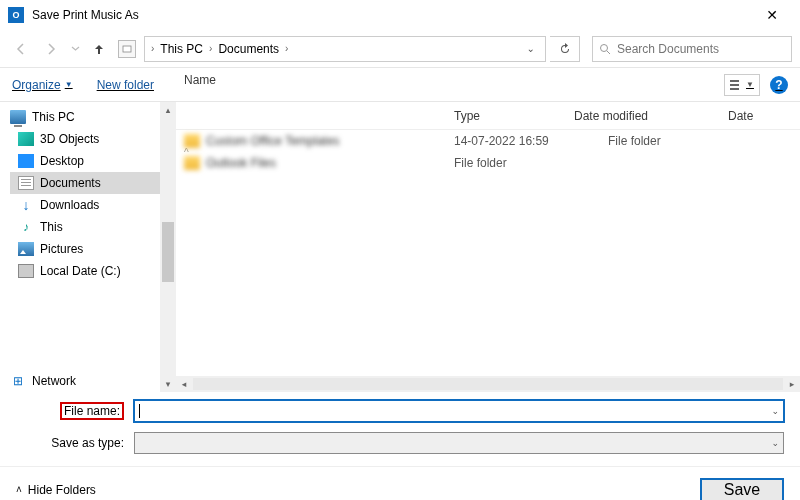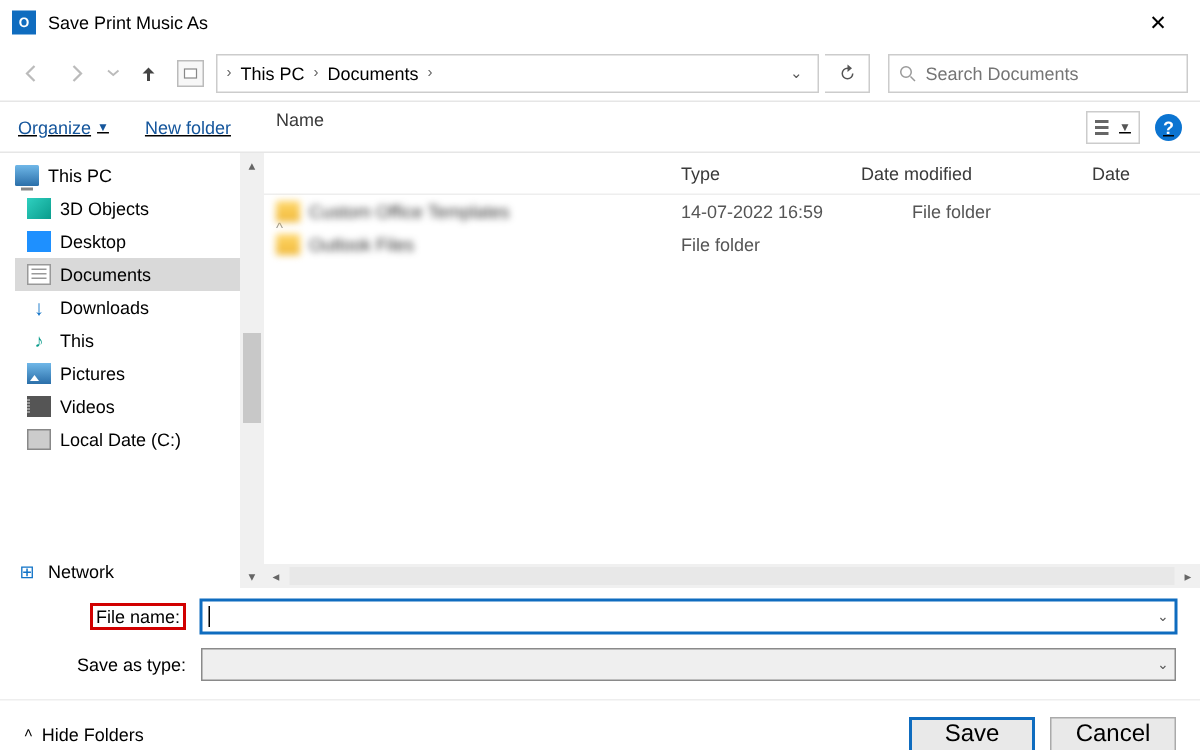--- a/index.html
+++ b/index.html
@@ -208,24 +208,20 @@
     </div>
     <div class="item">
       <span class="ic ic-music">♪</span>
       <span>This</span>
     </div>
     <div class="item">
       <span class="ic ic-pic"></span>
       <span>Pictures</span>
     </div>
     <div class="item">
-      <span class="ic ic-video"></span>
-      <span>Videos</span>
-    </div>
-    <div class="item">
       <span class="ic ic-disk"></span>
       <span>Local Date (C:)</span>
     </div>
     <div class="item root bottom">
       <span class="ic ic-net">⊞</span>
       <span>Network</span>
     </div>
   </div>
 
   <div class="vscroll">
@@ -286,14 +282,13 @@
   </div>
 </div>
 
 <div class="footer">
   <span class="hidef">
     <span style="font-size:10px;">˄</span>
     <span>Hide Folders</span>
   </span>
   <span class="spacer"></span>
   <button class="primary">Save</button>
-  <button>Cancel</button>
 </div>
 
 </body></html>

